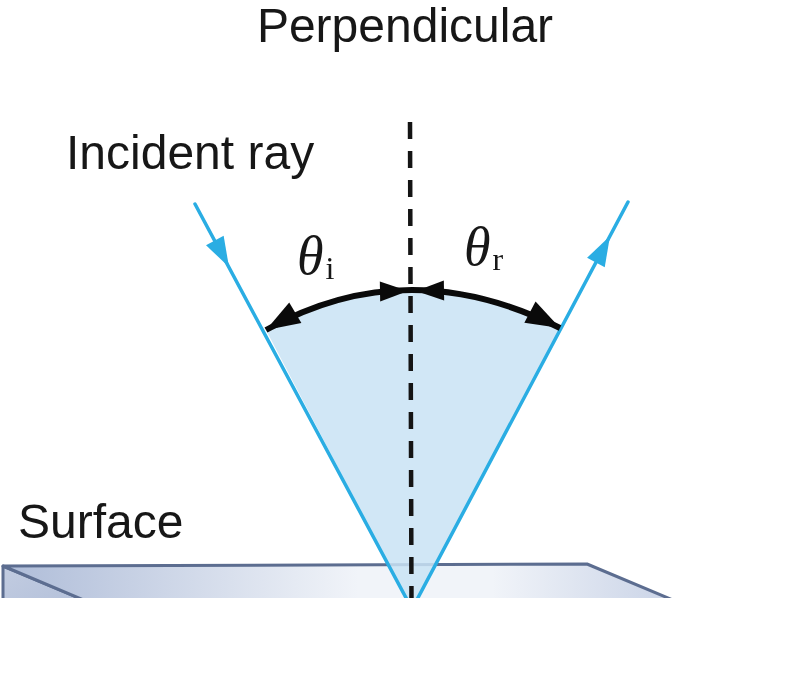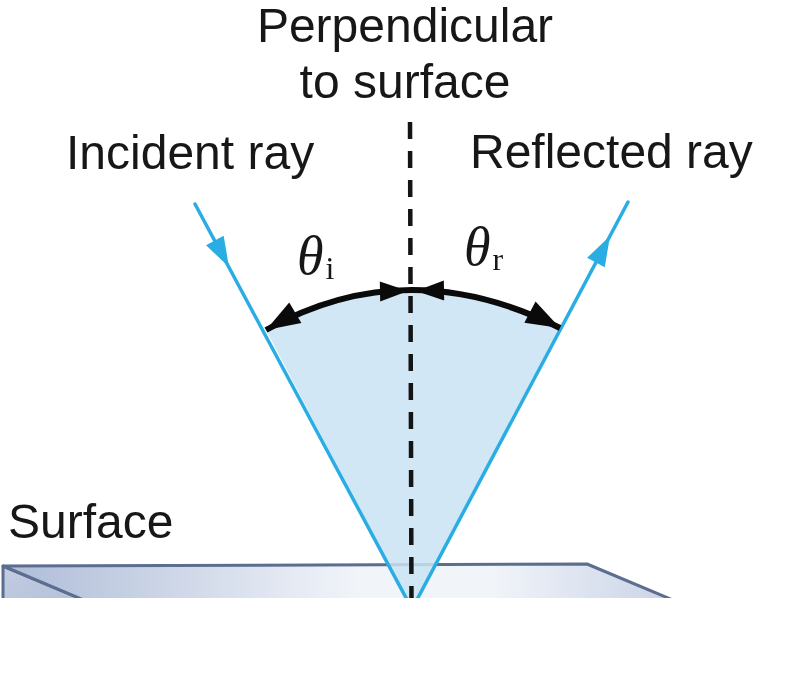--- a/index.html
+++ b/index.html
@@ -30,21 +30,21 @@
   }
   .lbl-title {
     left: 235px;
     top: -2px;
     width: 340px;
     text-align: center;
     line-height: 56px;
   }
   .lbl-incident { left: 66px; top: 127px; }
   .lbl-reflected { left: 470px; top: 126px; }
-  .lbl-surface { left: 8px; top: 496px; }
+  .lbl-surface { left: 18px; top: 496px; }
   .theta {
     position: absolute;
     color: var(--text, #171717);
     font-family: "Liberation Serif", serif;
     font-style: italic;
     font-size: 54px;
     line-height: 1;
     white-space: nowrap;
     user-select: none;
   }
@@ -104,26 +104,24 @@
       <path d="M266,330 Q407,251 560,328" fill="none" style="stroke:var(--angle-arc,#0a0a0a)" stroke-width="6"></path>
       <polygon points="0,0 -34,12 -34,-12" transform="translate(266,330) rotate(149.5)" style="fill:var(--angle-arc,#0a0a0a)"></polygon>
       <polygon points="0,0 -34,12 -34,-12" transform="translate(560,328) rotate(27.9)" style="fill:var(--angle-arc,#0a0a0a)"></polygon>
       <polygon points="0,0 -28,10 -28,-10" transform="translate(408,291) rotate(-1)" style="fill:var(--angle-arc,#0a0a0a)"></polygon>
       <polygon points="0,0 -28,10 -28,-10" transform="translate(416,291) rotate(179)" style="fill:var(--angle-arc,#0a0a0a)"></polygon>
     </g>
   </svg>
 
   <div class="lbl lbl-title">
     <div>Perpendicular</div>
-    <div>to surface</div>
   </div>
 
   <div class="lbl lbl-incident">Incident ray</div>
 
-  <div class="lbl lbl-reflected">Reflected ray</div>
 
   <div class="lbl lbl-surface">Surface</div>
 
   <div class="theta theta-i">
     <span>θ</span><span class="theta-sub">i</span>
   </div>
 
   <div class="theta theta-r">
     <span>θ</span><span class="theta-sub">r</span>
   </div>

